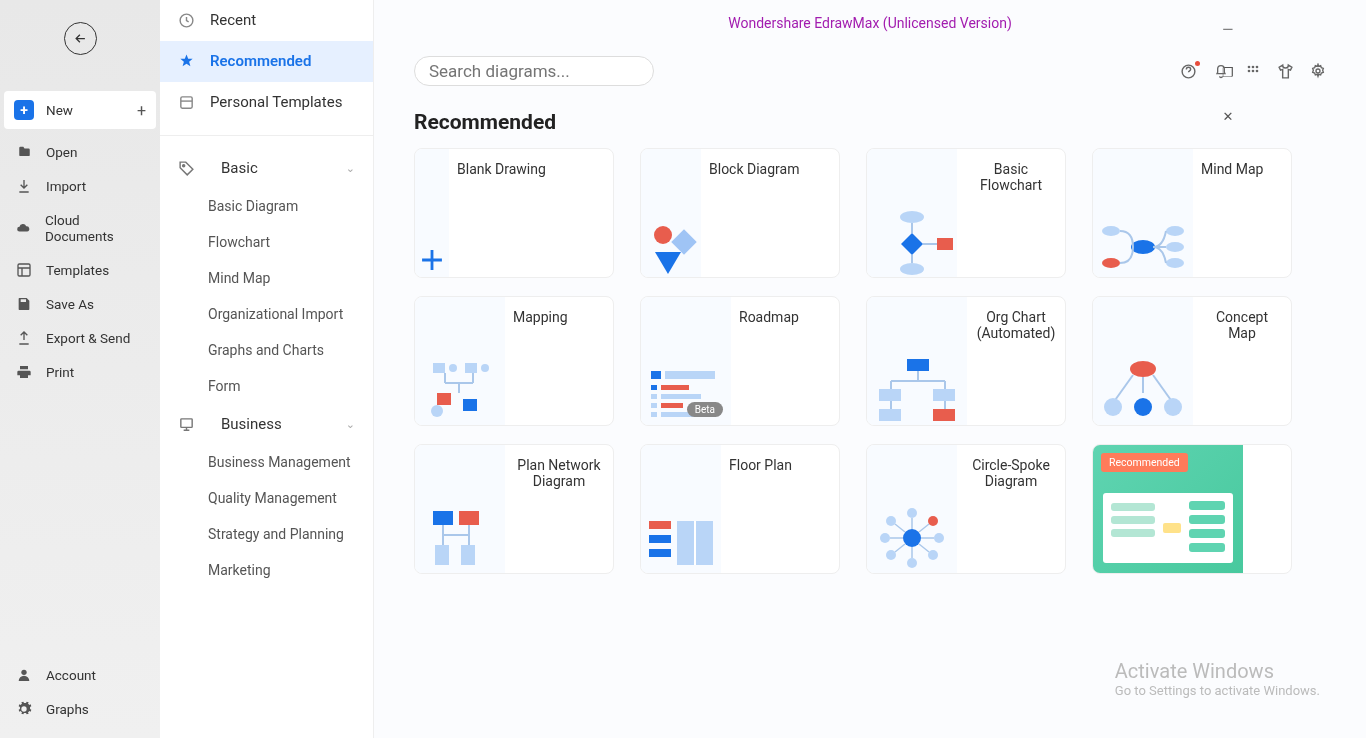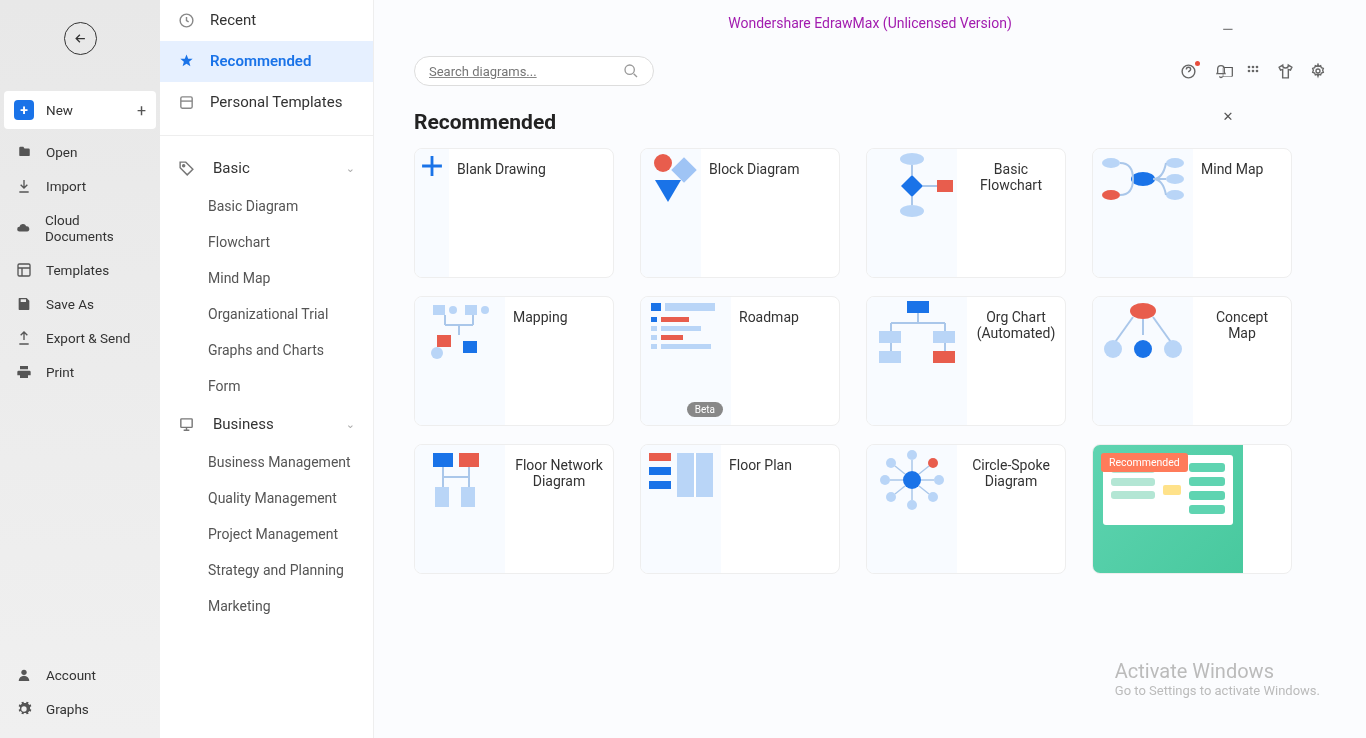--- a/index.html
+++ b/index.html
@@ -11,40 +11,40 @@
 .menu-item.new .plus-badge { width:20px; height:20px; background:#1a73e8; border-radius:4px; color:#fff; display:flex; align-items:center; justify-content:center; font-size:14px; font-weight:bold; }
 .menu-item .icon-slot { width:20px; display:flex; align-items:center; justify-content:center; color:#555; }
 .menu-item .add-plus { margin-left:auto; color:#555; font-size:16px; }
 .left-bottom { margin-top:auto; padding-bottom:12px; }
 .mid-panel { width:214px; background:#fff; border-right:1px solid #eee; display:flex; flex-direction:column; overflow-y:auto; }
 .tab-row { display:flex; align-items:center; padding:11px 18px; gap:14px; font-size:15px; color:#333; cursor:pointer; border-bottom:1px solid transparent; }
 .tab-row.active { background:#e6f0ff; color:#1a73e8; font-weight:600; }
 .tab-row .tab-icon { width:18px; color:#888; display:flex; }
 .tab-row.active .tab-icon { color:#1a73e8; }
 .section-divider { height:1px; background:#eee; margin:12px 0; }
-.cat-header { display:flex; align-items:center; padding:11px 18px; gap:18px; font-size:15px; color:#333; cursor:pointer; }
+.cat-header { display:flex; align-items:center; padding:11px 18px; gap:26px; font-size:15px; color:#333; cursor:pointer; }
 .cat-header .chev { margin-left:auto; color:#aaa; font-size:11px; }
 .sub-item { padding:10px 18px 10px 48px; font-size:14px; color:#555; cursor:pointer; }
 .main-area { flex:1; background:#fbfcfe; display:flex; flex-direction:column; position:relative; }
 .title-bar { height:48px; display:flex; align-items:center; padding:0 14px; }
 .app-title { position:absolute; left:50%; transform:translateX(-50%); font-size:14px; color:#a21caf; top:15px; }
 .title-right { margin-left:auto; display:flex; align-items:center; gap:24px;flex-direction:column; }
 .trial-pill { background:#ffe8a3; border-radius:16px; padding:5px 14px; font-size:12.5px; font-weight:600; color:#333; display:flex; align-items:center; gap:6px; cursor:pointer; }
 .avatar { width:24px; height:24px; border-radius:50%; background:linear-gradient(135deg,#7eb8ff,#ff9ec7); cursor:pointer; border:2px solid #e3e9f5; }
 .win-btn { width:20px; height:20px; display:flex; align-items:center; justify-content:center; color:#555; cursor:pointer; font-size:13px; }
 .search-row { display:flex; align-items:center; padding:8px 40px 0; gap:12px; }
 .search-box { width:240px; height:30px; border:1px solid #ddd; border-radius:16px; display:flex; align-items:center; padding:0 14px; background:#fff; }
-.search-box input { border:none; outline:none; flex:1; font-size:13px; color:#888; background:transparent;text-decoration:underline; }
+.search-box input { border:none; outline:none; flex:1; font-size:17px; color:#888; background:transparent; }
 .toolbar-right { margin-left:auto; display:flex; gap:16px; color:#666; align-items:center; }
 .toolbar-ic { cursor:pointer; font-size:15px; position:relative; }
 .toolbar-ic .dot { position:absolute; top:-2px; right:-3px; width:5px; height:5px; background:#e74c3c; border-radius:50%; }
 .section-title { font-size:21px; font-weight:700; color:#222; padding:24px 40px 14px; }
 .card-grid { display:grid; grid-template-columns:repeat(4,200px); gap:18px 26px; padding:0 40px 20px; }
 .tmpl-card { background:#fff; border:1px solid #eee; border-radius:8px; overflow:hidden; cursor:pointer; display:flex; flex-direction:row; }
-.card-preview { height:128px; background:#f8fbff; display:flex; align-items:flex-start; justify-content:center; position:relative; }
+.card-preview { height:128px; background:#f8fbff; display:flex; align-items:flex-end; justify-content:center; position:relative; }
 .card-label { padding:12px 8px; text-align:center; font-size:14px; color:#333; }
 .beta-badge { position:absolute; bottom:8px; right:8px; background:#888; color:#fff; font-size:10px; padding:2px 8px; border-radius:9px; }
 .rec-badge { position:absolute; top:8px; left:8px; background:#ff7b5a; color:#fff; font-size:10.5px; padding:3px 8px; border-radius:3px; }
 .green-card .card-preview { background:linear-gradient(135deg,#5fd4b1,#48c99e); }
 .watermark { position:absolute; bottom:40px; right:46px; color:#bbb; text-align:left; pointer-events:none;margin-left:21px; }
 .watermark .l1 { font-size:20px; color:#bbb; }
 .watermark .l2 { font-size:13px; color:#bbb; }
 svg { display:block; }
 </style>
 </head>
@@ -174,38 +174,37 @@
           <circle cx="8" cy="8" r="1.5" fill="#777"></circle>
         </svg>
       </span>
     <span>Basic</span>
     <span class="chev">⌄</span>
   </div>
   <div id="basic-items">
       <div class="sub-item">Basic Diagram</div>
       <div class="sub-item">Flowchart</div>
       <div class="sub-item">Mind Map</div>
-      <div class="sub-item">Organizational Trial</div>
+      <div class="sub-item">Organizational Import</div>
       <div class="sub-item">Graphs and Charts</div>
       <div class="sub-item">Form</div>
     </div>
   <div class="cat-header">
     <span class="tab-icon">
         <svg width="17" height="17" viewBox="0 0 24 24" fill="none" stroke="#777" stroke-width="2">
           <rect x="4" y="4" width="16" height="12" rx="1"></rect>
           <path d="M12 16v4M8 20h8"></path>
         </svg>
       </span>
     <span>Business</span>
     <span class="chev">⌄</span>
   </div>
   <div id="business-items">
       <div class="sub-item">Business Management</div>
       <div class="sub-item">Quality Management</div>
-      <div class="sub-item">Project Management</div>
       <div class="sub-item">Strategy and Planning</div>
       <div class="sub-item">Marketing</div>
     </div>
 </div>
 
 <div class="main-area">
   <div class="title-bar">
     <div class="app-title">Wondershare EdrawMax (Unlicensed Version)</div>
     <div class="title-right">
       <div class="trial-pill">
@@ -389,21 +388,21 @@
             <rect x="44" y="8" width="20" height="14" fill="#e85d4d"></rect>
             <line x1="28" y1="22" x2="28" y2="32" stroke="#aac7ea" stroke-width="2"></line>
             <line x1="54" y1="22" x2="54" y2="32" stroke="#aac7ea" stroke-width="2"></line>
             <line x1="28" y1="32" x2="54" y2="32" stroke="#aac7ea" stroke-width="2"></line>
             <line x1="28" y1="32" x2="28" y2="42" stroke="#aac7ea" stroke-width="2"></line>
             <line x1="54" y1="32" x2="54" y2="42" stroke="#aac7ea" stroke-width="2"></line>
             <rect x="20" y="42" width="14" height="20" fill="#b9d5f7"></rect>
             <rect x="46" y="42" width="14" height="20" fill="#b9d5f7"></rect>
           </svg>
         </div>
-        <div class="card-label">Floor Network Diagram</div>
+        <div class="card-label">Plan Network Diagram</div>
       </div>
       <div class="tmpl-card">
         <div class="card-preview">
           <svg width="80" height="60">
             <rect x="8" y="8" width="22" height="8" fill="#e85d4d"></rect>
             <rect x="8" y="22" width="22" height="8" fill="#1a73e8"></rect>
             <rect x="8" y="36" width="22" height="8" fill="#1a73e8"></rect>
             <rect x="36" y="8" width="36" height="44" fill="#b9d5f7"></rect>
             <line x1="54" y1="8" x2="54" y2="52" stroke="#fff" stroke-width="2"></line>
           </svg>

